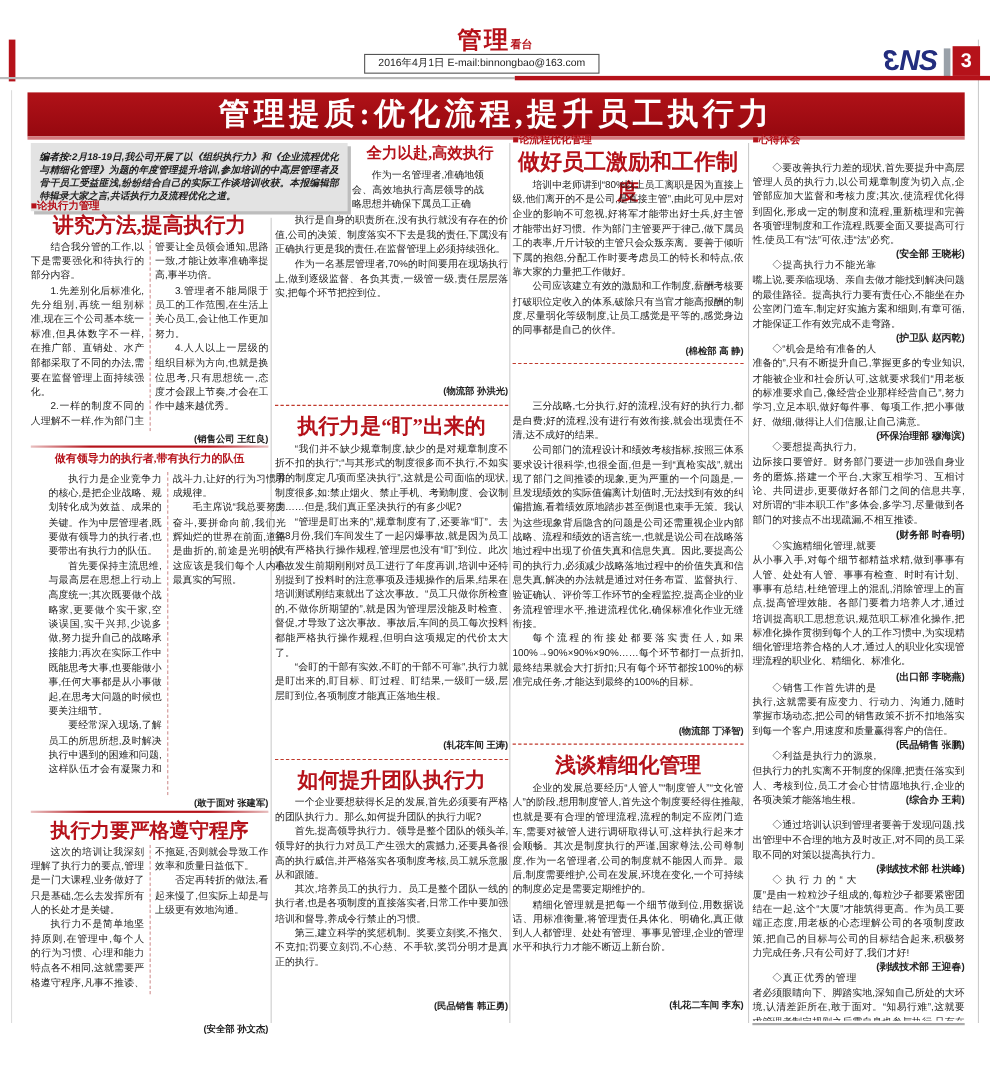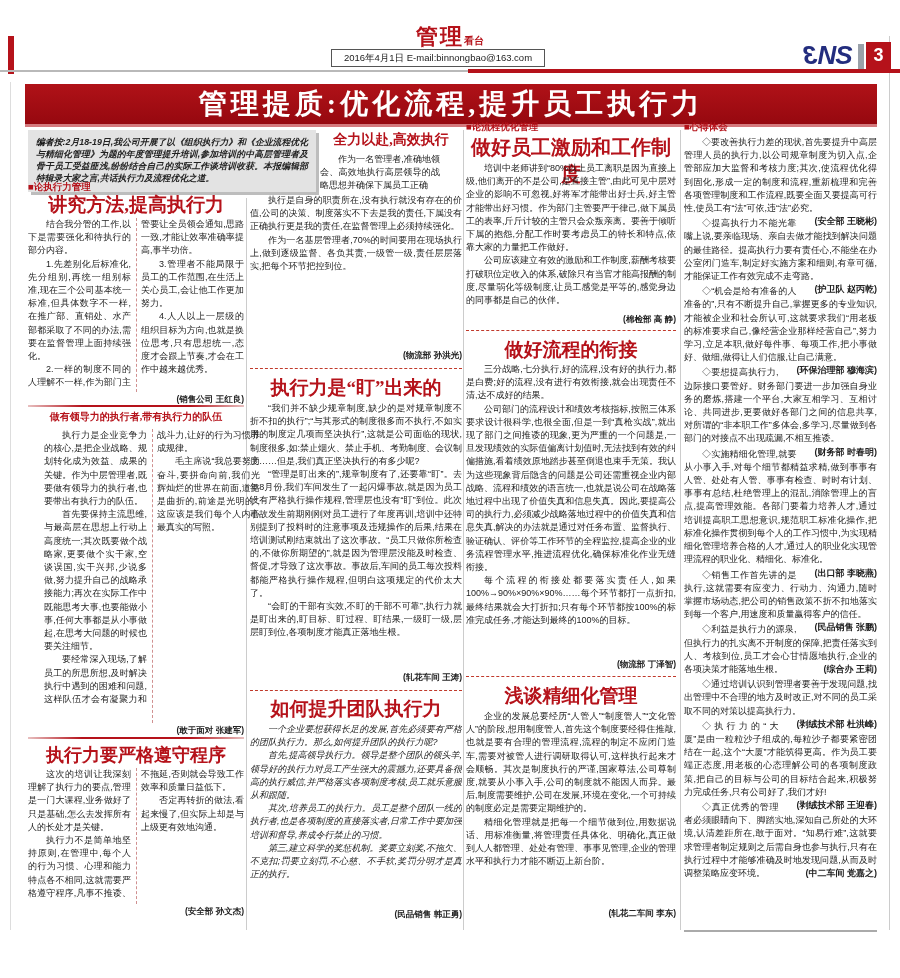--- a/index.html
+++ b/index.html
@@ -38,21 +38,21 @@
   .art-title{color:#b5121a;font-weight:bold;text-align:center;font-family:"Liberation Serif",serif;}
   .art-body{font-size:9px;line-height:13.2px;text-align:justify;overflow:hidden;}
   .art-body p{margin:0;text-indent:2em;}
   .cols2{column-count:2;column-gap:10px;column-rule:1px dashed #d09090;column-fill:auto;}
   .author-line{text-align:right;font-size:8.5px;font-weight:bold;color:#222;padding-right:3px;}
   .rule-solid{height:2px;background:linear-gradient(90deg,#e8c0c0,#b5121a 25%,#b5121a 75%,#e8c0c0);}
   .rule-dash{border-top:1px dashed #c0392b;}
   .nowrap{white-space:nowrap;}
   
   .notes{font-size:9px;line-height:13.2px;text-align:justify;overflow:hidden;}
-  .notes p{margin:0 0 2px;text-indent:2em;}
+  .notes p{margin:10px 0 2px;text-indent:2em;}
   .notes .author,.note-author{font-weight:bold;color:#222;}
   .notes .author{float:right;}
   .bottom-line{height:2px;background:#aaa;}
 </style>
 </head>
 <body>
 
 <div class="page">
 
   <div class="abs red-tick"></div>
@@ -101,21 +101,21 @@
     </div>
   <div class="abs author-line" style="left:28px;top:725px;width:216px;">(敢于面对 张建军)</div>
 
   <div class="abs rule-solid" style="left:28px;top:737px;width:216px;"></div>
   <div class="abs art-title" style="left:28px;top:743px;width:216px;font-size:18px;">执行力要严格遵守程序</div>
   <div class="abs art-body cols2" style="left:28px;top:768px;width:216px;height:136px;">
       <p>这次的培训让我深刻理解了执行力的要点,管理是一门大课程,业务做好了只是基础,怎么去发挥所有人的长处才是关键。</p>
       <p>执行力不是简单地坚持原则,在管理中,每个人的行为习惯、心理和能力特点各不相同,这就需要严格遵守程序,凡事不推诿、不拖延,否则就会导致工作效率和质量日益低下。</p>
       <p>否定再转折的做法,看起来慢了,但实际上却是与上级更有效地沟通。</p>
     </div>
-  <div class="abs author-line" style="left:28px;top:906px;width:216px;">(安全部 孙文杰)</div>
+  <div class="abs author-line" style="left:28px;top:930px;width:216px;">(安全部 孙文杰)</div>
 
   <div class="abs art-title nowrap" style="left:320px;top:131px;width:142px;font-size:14px;">全力以赴,高效执行</div>
   <div class="abs art-body" style="left:320px;top:153px;width:120px;height:39px;">
     <p>作为一名管理者,准确地领会、高效地执行高层领导的战略思想并确保下属员工正确</p>
   </div>
   <div class="abs art-body" style="left:250px;top:194px;width:212px;height:154px;">
       <p>执行是自身的职责所在,没有执行就没有存在的价值,公司的决策、制度落实不下去是我的责任,下属没有正确执行更是我的责任,在监督管理上必须持续强化。</p>
       <p>作为一名基层管理者,70%的时间要用在现场执行上,做到逐级监督、各负其责,一级管一级,责任层层落实,把每个环节把控到位。</p>
     </div>
   <div class="abs author-line" style="left:250px;top:350px;width:212px;">(物流部 孙洪光)</div>
@@ -124,49 +124,48 @@
   <div class="abs art-title" style="left:250px;top:375px;width:212px;font-size:19px;">执行力是“盯”出来的</div>
   <div class="abs art-body" style="left:250px;top:402px;width:212px;height:268px;">
       <p>“我们并不缺少规章制度,缺少的是对规章制度不折不扣的执行”;“与其形式的制度很多而不执行,不如实用的制度定几项而坚决执行”,这就是公司面临的现状,制度很多,如:禁止烟火、禁止手机、考勤制度、会议制度……但是,我们真正坚决执行的有多少呢?</p>
       <p>“管理是盯出来的”,规章制度有了,还要靠“盯”。去年8月份,我们车间发生了一起闪爆事故,就是因为员工没有严格执行操作规程,管理层也没有“盯”到位。此次事故发生前期刚刚对员工进行了年度再训,培训中还特别提到了投料时的注意事项及违规操作的后果,结果在培训测试刚结束就出了这次事故。“员工只做你所检查的,不做你所期望的”,就是因为管理层没能及时检查、督促,才导致了这次事故。事故后,车间的员工每次投料都能严格执行操作规程,但明白这项规定的代价太大了。</p>
       <p>“会盯的干部有实效,不盯的干部不可靠”,执行力就是盯出来的,盯目标、盯过程、盯结果,一级盯一级,层层盯到位,各项制度才能真正落地生根。</p>
     </div>
   <div class="abs author-line" style="left:250px;top:672px;width:212px;">(轧花车间 王涛)</div>
 
   <div class="abs rule-dash" style="left:250px;top:690px;width:212px;"></div>
   <div class="abs art-title" style="left:250px;top:696px;width:212px;font-size:19px;">如何提升团队执行力</div>
-  <div class="abs art-body" style="left:250px;top:723px;width:212px;height:184px;font-style:italic;">
+  <div class="abs art-body" style="left:250px;top:723px;width:212px;height:184px;">
       <p>一个企业要想获得长足的发展,首先必须要有严格的团队执行力。那么,如何提升团队的执行力呢?</p>
       <p>首先,提高领导执行力。领导是整个团队的领头羊,领导好的执行力对员工产生强大的震撼力,还要具备很高的执行威信,并严格落实各项制度考核,员工就乐意服从和跟随。</p>
       <p>其次,培养员工的执行力。员工是整个团队一线的执行者,也是各项制度的直接落实者,日常工作中要加强培训和督导,养成令行禁止的习惯。</p>
       <p>第三,建立科学的奖惩机制。奖要立刻奖,不拖欠、不克扣;罚要立刻罚,不心慈、不手软,奖罚分明才是真正的执行。</p>
     </div>
   <div class="abs author-line" style="left:250px;top:909px;width:212px;">(民品销售 韩正勇)</div>
 
   <div class="abs sec-label" style="left:466px;top:121px;">■论流程优化管理</div>
   <div class="abs art-title" style="left:466px;top:134px;width:210px;font-size:20px;">做好员工激励和工作制度</div>
   <div class="abs art-body" style="left:466px;top:162px;width:210px;height:150px;">
       <p>培训中老师讲到“80%以上员工离职是因为直接上级,他们离开的不是公司,是直接主管”,由此可见中层对企业的影响不可忽视,好将军才能带出好士兵,好主管才能带出好习惯。作为部门主管要严于律己,做下属员工的表率,斤斤计较的主管只会众叛亲离。要善于倾听下属的抱怨,分配工作时要考虑员工的特长和特点,依靠大家的力量把工作做好。</p>
       <p>公司应该建立有效的激励和工作制度,薪酬考核要打破职位定收入的体系,破除只有当官才能高报酬的制度,尽量弱化等级制度,让员工感觉是平等的,感觉身边的同事都是自己的伙伴。</p>
     </div>
   <div class="abs author-line" style="left:466px;top:314px;width:210px;">(棉检部 高 静)</div>
 
   <div class="abs rule-dash" style="left:466px;top:330px;width:210px;"></div>
-  <div class="abs art-title" style="left:466px;top:337px;width:210px;font-size:19px;">做好流程的衔接</div>
   <div class="abs art-body" style="left:466px;top:363px;width:210px;height:294px;">
       <p>三分战略,七分执行,好的流程,没有好的执行力,都是白费;好的流程,没有进行有效衔接,就会出现责任不清,达不成好的结果。</p>
       <p>公司部门的流程设计和绩效考核指标,按照三体系要求设计很科学,也很全面,但是一到“真枪实战”,就出现了部门之间推诿的现象,更为严重的一个问题是,一旦发现绩效的实际值偏离计划值时,无法找到有效的纠偏措施,看着绩效原地踏步甚至倒退也束手无策。我认为这些现象背后隐含的问题是公司还需重视企业内部战略、流程和绩效的语言统一,也就是说公司在战略落地过程中出现了价值失真和信息失真。因此,要提高公司的执行力,必须减少战略落地过程中的价值失真和信息失真,解决的办法就是通过对任务布置、监督执行、验证确认、评价等工作环节的全程监控,提高企业的业务流程管理水平,推进流程优化,确保标准化作业无缝衔接。</p>
       <p>每个流程的衔接处都要落实责任人,如果100%→90%×90%×90%……每个环节都打一点折扣,最终结果就会大打折扣;只有每个环节都按100%的标准完成任务,才能达到最终的100%的目标。</p>
     </div>
   <div class="abs author-line" style="left:466px;top:659px;width:210px;">(物流部 丁泽智)</div>
 
   <div class="abs rule-dash" style="left:466px;top:676px;width:210px;"></div>
   <div class="abs art-title" style="left:466px;top:683px;width:210px;font-size:19px;">浅谈精细化管理</div>
   <div class="abs art-body" style="left:466px;top:710px;width:210px;height:196px;">
-      <p>企业的发展总要经历“人管人”“制度管人”“文化管人”的阶段,想用制度管人,首先这个制度要经得住推敲,也就是要有合理的管理流程,流程的制定不应闭门造车,需要对被管人进行调研取得认可,这样执行起来才会顺畅。其次是制度执行的严谨,国家尊法,公司尊制度,就要从小事入手,公司的制度就不能因人而异。最后,制度需要维护,公司在发展,环境在变化,一个可持续的制度必定是需要定期维护的。</p>
+      <p>企业的发展总要经历“人管人”“制度管人”“文化管人”的阶段,想用制度管人,首先这个制度要经得住推敲,也就是要有合理的管理流程,流程的制定不应闭门造车,需要对被管人进行调研取得认可,这样执行起来才会顺畅。其次是制度执行的严谨,国家尊法,公司尊制度,作为一名管理者,公司的制度就不能因人而异。最后,制度需要维护,公司在发展,环境在变化,一个可持续的制度必定是需要定期维护的。</p>
       <p>精细化管理就是把每一个细节做到位,用数据说话、用标准衡量,将管理责任具体化、明确化,真正做到人人都管理、处处有管理、事事见管理,企业的管理水平和执行力才能不断迈上新台阶。</p>
     </div>
   <div class="abs author-line" style="left:466px;top:908px;width:210px;">(轧花二车间 李东)</div>
 
   <div class="abs sec-label" style="left:684px;top:121px;">■心得体会</div>
   <div class="abs notes" style="left:684px;top:136px;width:193px;height:792px;">
       <p>◇要改善执行力差的现状,首先要提升中高层管理人员的执行力,以公司规章制度为切入点,企管部应加大监督和考核力度;其次,使流程优化得到固化,形成一定的制度和流程,重新梳理和完善各项管理制度和工作流程,既要全面又要提高可行性,使员工有“法”可依,违“法”必究。<span class="author">(安全部 王晓彬)</span></p>
       <p>◇提高执行力不能光靠嘴上说,要亲临现场、亲自去做才能找到解决问题的最佳路径。提高执行力要有责任心,不能坐在办公室闭门造车,制定好实施方案和细则,有章可循,才能保证工作有效完成不走弯路。<span class="author">(护卫队 赵丙乾)</span></p>
       <p>◇“机会是给有准备的人准备的”,只有不断提升自己,掌握更多的专业知识,才能被企业和社会所认可,这就要求我们“用老板的标准要求自己,像经营企业那样经营自己”,努力学习,立足本职,做好每件事、每项工作,把小事做好、做细,做得让人们信服,让自己满意。<span class="author">(环保治理部 穆海滨)</span></p>
       <p>◇要想提高执行力,边际接口要管好。财务部门要进一步加强自身业务的磨炼,搭建一个平台,大家互相学习、互相讨论、共同进步,更要做好各部门之间的信息共享,对所谓的“非本职工作”多体会,多学习,尽量做到各部门的对接点不出现疏漏,不相互推诿。<span class="author">(财务部 时春明)</span></p>

